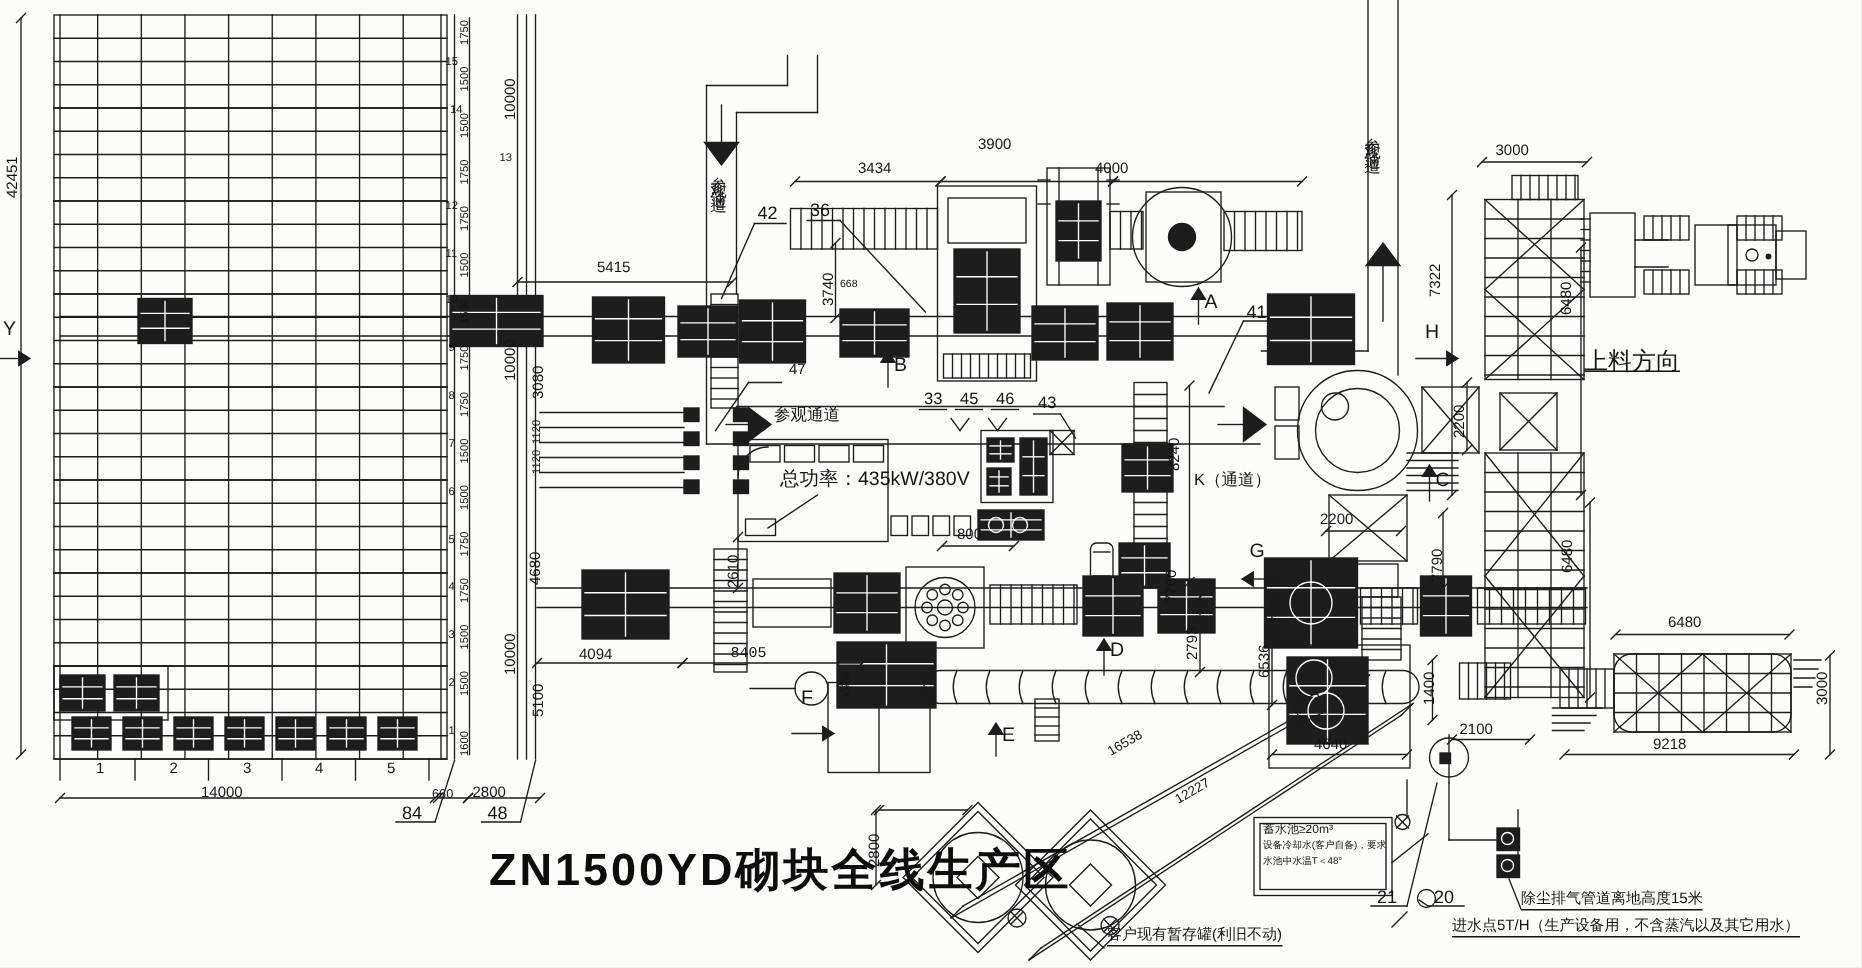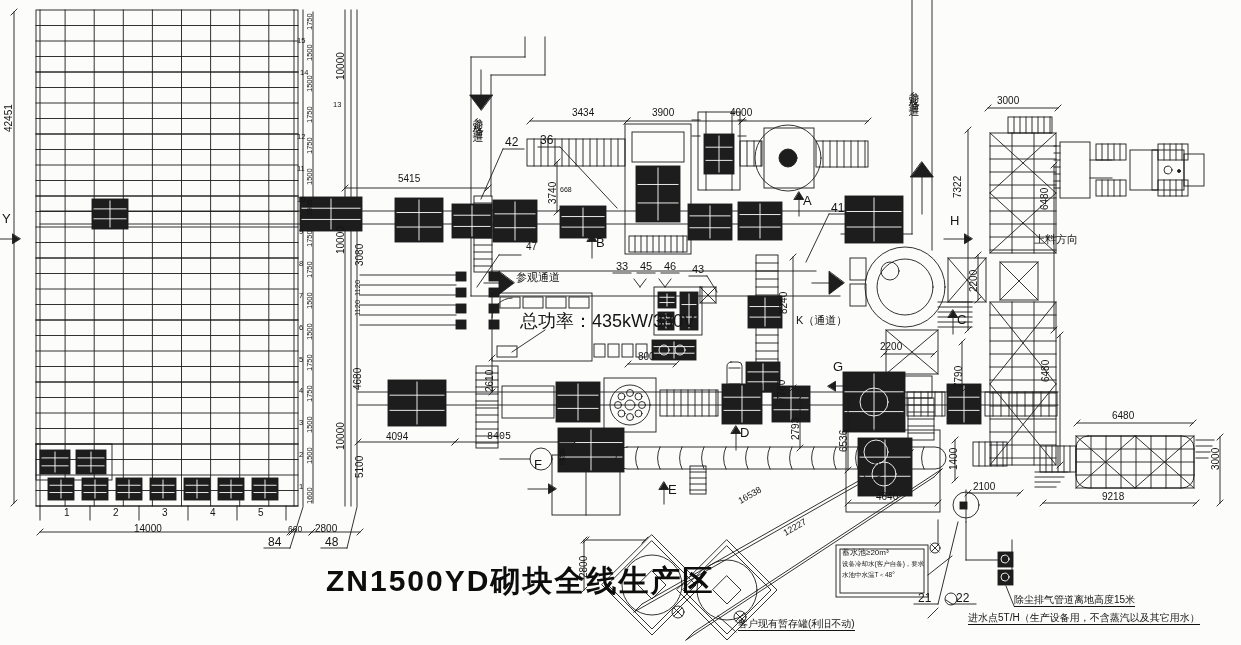--- a/index.html
+++ b/index.html
@@ -797,21 +797,21 @@
         <line x1="944" y1="239" x2="964.5" y2="239" stroke-width="0.9"></line>
         <polygon points="972,239 964.5,243.7 964.5,234.3" class="fd"></polygon>
         <line x1="0" y1="239" x2="12.5" y2="239" stroke-width="0.9"></line>
         <polygon points="20,239 12.5,243.7 12.5,234.3" class="fd"></polygon>
       </g>
 </svg>
 
 <div id="labels">
       <div class="lbl" style="left: 398px; top: 174px; font-size: 10px;">5415</div>
       <div class="lbl" style="left: 572px; top: 108px; font-size: 10px;">3434</div>
-      <div class="lbl" style="left: 652px; top: 108px; font-size: 10px;">3900</div>
+      <div class="lbl" style="left: 652px; top: 92px; font-size: 10px;">3900</div>
       <div class="lbl" style="left: 730px; top: 108px; font-size: 10px;">4000</div>
       <div class="lbl" style="left: 997px; top: 96px; font-size: 10px;">3000</div>
       <div class="lbl" style="left: 638px; top: 352px; font-size: 10px;">800</div>
       <div class="lbl" style="left: 386px; top: 432px; font-size: 10px;">4094</div>
       <div class="lbl" style="left: 487px; top: 432px; font-size: 10px; font-family: Liberation Mono, monospace;">8405</div>
       <div class="lbl" style="left: 880px; top: 342px; font-size: 10px;">2200</div>
       <div class="lbl" style="left: 876px; top: 492px; font-size: 10px;">4640</div>
       <div class="lbl" style="left: 973px; top: 482px; font-size: 10px;">2100</div>
       <div class="lbl" style="left: 1112px; top: 411px; font-size: 10px;">6480</div>
       <div class="lbl" style="left: 1102px; top: 492px; font-size: 10px;">9218</div>
@@ -846,33 +846,33 @@
       <div class="lbl" style="left: 540px; top: 134px; font-size: 12px;">36</div>
       <div class="lbl" style="left: 526px; top: 242px; font-size: 10px;">47</div>
       <div class="lbl" style="left: 831px; top: 202px; font-size: 12px; text-align: right;">41</div>
       <div class="lbl" style="left: 616px; top: 261px; font-size: 11px;">33</div>
       <div class="lbl" style="left: 640px; top: 261px; font-size: 11px;">45</div>
       <div class="lbl" style="left: 664px; top: 261px; font-size: 11px;">46</div>
       <div class="lbl" style="left: 692px; top: 264px; font-size: 11px;">43</div>
       <div class="lbl" style="left: 268px; top: 536px; font-size: 12px;">84</div>
       <div class="lbl" style="left: 325px; top: 536px; font-size: 12px;">48</div>
       <div class="lbl" style="left: 918px; top: 592px; font-size: 12px;">21</div>
-      <div class="lbl" style="left: 956px; top: 592px; font-size: 12px;">22</div>
+      <div class="lbl" style="left: 956px; top: 592px; font-size: 12px;">20</div>
       <div class="lbl" style="left: 2px; top: 212px; font-size: 13px;">Y</div>
       <div class="lbl" style="left: 803px; top: 194px; font-size: 13px;">A</div>
       <div class="lbl" style="left: 596px; top: 236px; font-size: 13px;">B</div>
       <div class="lbl" style="left: 957px; top: 313px; font-size: 13px;">C</div>
       <div class="lbl" style="left: 740px; top: 426px; font-size: 13px;">D</div>
       <div class="lbl" style="left: 668px; top: 483px; font-size: 13px;">E</div>
       <div class="lbl" style="left: 534px; top: 458px; font-size: 13px;">F</div>
       <div class="lbl" style="left: 833px; top: 360px; font-size: 13px;">G</div>
       <div class="lbl" style="left: 950px; top: 214px; font-size: 13px;">H</div>
-      <div class="lbl" style="left: 520px; top: 312px; font-size: 18px;">总功率：435kW/380V</div>
+      <div class="lbl" style="left: 520px; top: 312px; font-size: 13px;">总功率：435kW/380V</div>
       <div class="lbl" style="left: 796px; top: 315px; font-size: 11px;">K（通道）</div>
-      <div class="lbl" style="left: 1034px; top: 234px; font-size: 11px;">上料方向</div>
+      <div class="lbl" style="left: 1056px; top: 234px; font-size: 16px; text-decoration: underline;">上料方向</div>
       <div class="lbl" style="left: 516px; top: 272px; font-size: 11px;">参观通道</div>
       <div class="lbl vcn" style="left: 472px; top: 108px; font-size: 11px;">参观通道</div>
       <div class="lbl vcn" style="left: 908px; top: 82px; font-size: 11px;">参观通道</div>
       <div class="lbl vcn" style="left: 559px; top: 442px; font-size: 7px;">换模位</div>
       <div class="lbl u" style="left: 738px; top: 619px; font-size: 10px; text-align: right;">客户现有暂存罐(利旧不动)</div>
       <div class="lbl u" style="left: 1014px; top: 595px; font-size: 10px;">除尘排气管道离地高度15米</div>
       <div class="lbl u" style="left: 928px; top: 613px; font-size: 10px; margin-left: 40px;">进水点5T/H（生产设备用，不含蒸汽以及其它用水）</div>
       <div class="lbl" style="left: 842px; top: 549px; font-size: 8px;">蓄水池≥20m³</div>
       <div class="lbl" style="left: 842px; top: 561px; font-size: 6.5px;">设备冷却水(客户自备)，要求</div>
       <div class="lbl" style="left: 842px; top: 572px; font-size: 6.5px;">水池中水温T＜48°</div>

